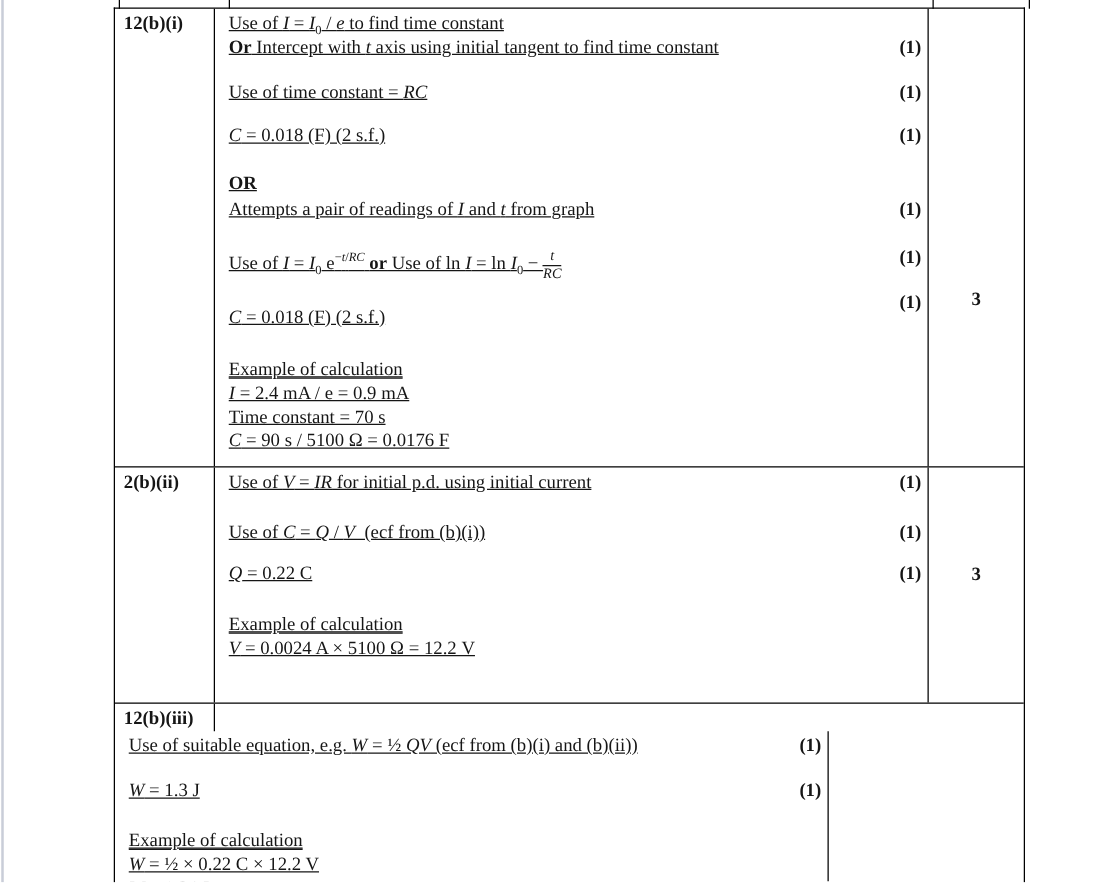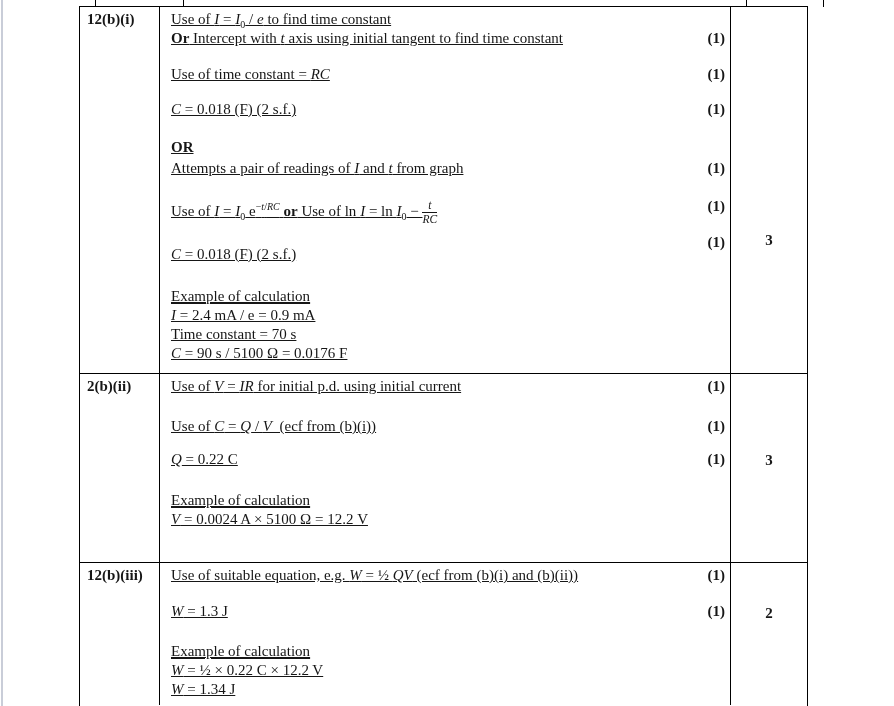--- a/index.html
+++ b/index.html
@@ -3,25 +3,25 @@
 <meta charset="utf-8">
 <style>
   html,body{margin:0;padding:0;background:#fff;}
   .page{
     position:relative;width:894px;height:706px;background:#ffffff;overflow:hidden;
     font-family:"Liberation Serif","DejaVu Serif",serif;color:#161616;
   }
   .page-left-edge{position:absolute;left:1px;top:0;width:2px;height:706px;background:#c9cdd8;}
   .stub{position:absolute;top:0;width:1px;height:7px;background:#000;}
   .mstable{
-    position:absolute;left:79px;top:6px;width:729px;height:700px;box-sizing:border-box;
+    position:absolute;left:91px;top:6px;width:729px;height:700px;box-sizing:border-box;
     border:1px solid #000;border-bottom:none;
   }
   .trow{display:flex;box-sizing:border-box;border-bottom:1px solid #000;}
-  .trow.last{border-bottom:none;overflow:hidden;}
+  .trow.last{border-bottom:none;overflow:hidden;flex-direction:column;}
   .qcell{
     width:80px;box-sizing:border-box;border-right:1px solid #000;
     padding:3px 2px 0 7px;font-weight:bold;font-size:15px;line-height:19px;
   }
   .acell{width:571px;box-sizing:border-box;border-right:1px solid #000;padding:3px 0 0 11px;position:relative;}
   .mcell{flex:1;position:relative;}
   .line{position:relative;min-height:19px;line-height:19px;font-size:15px;padding-right:42px;text-decoration:underline;}
   .line .txt{white-space:nowrap;}
   .line.tall{min-height:28px;line-height:28px;}
   .line .mark{

